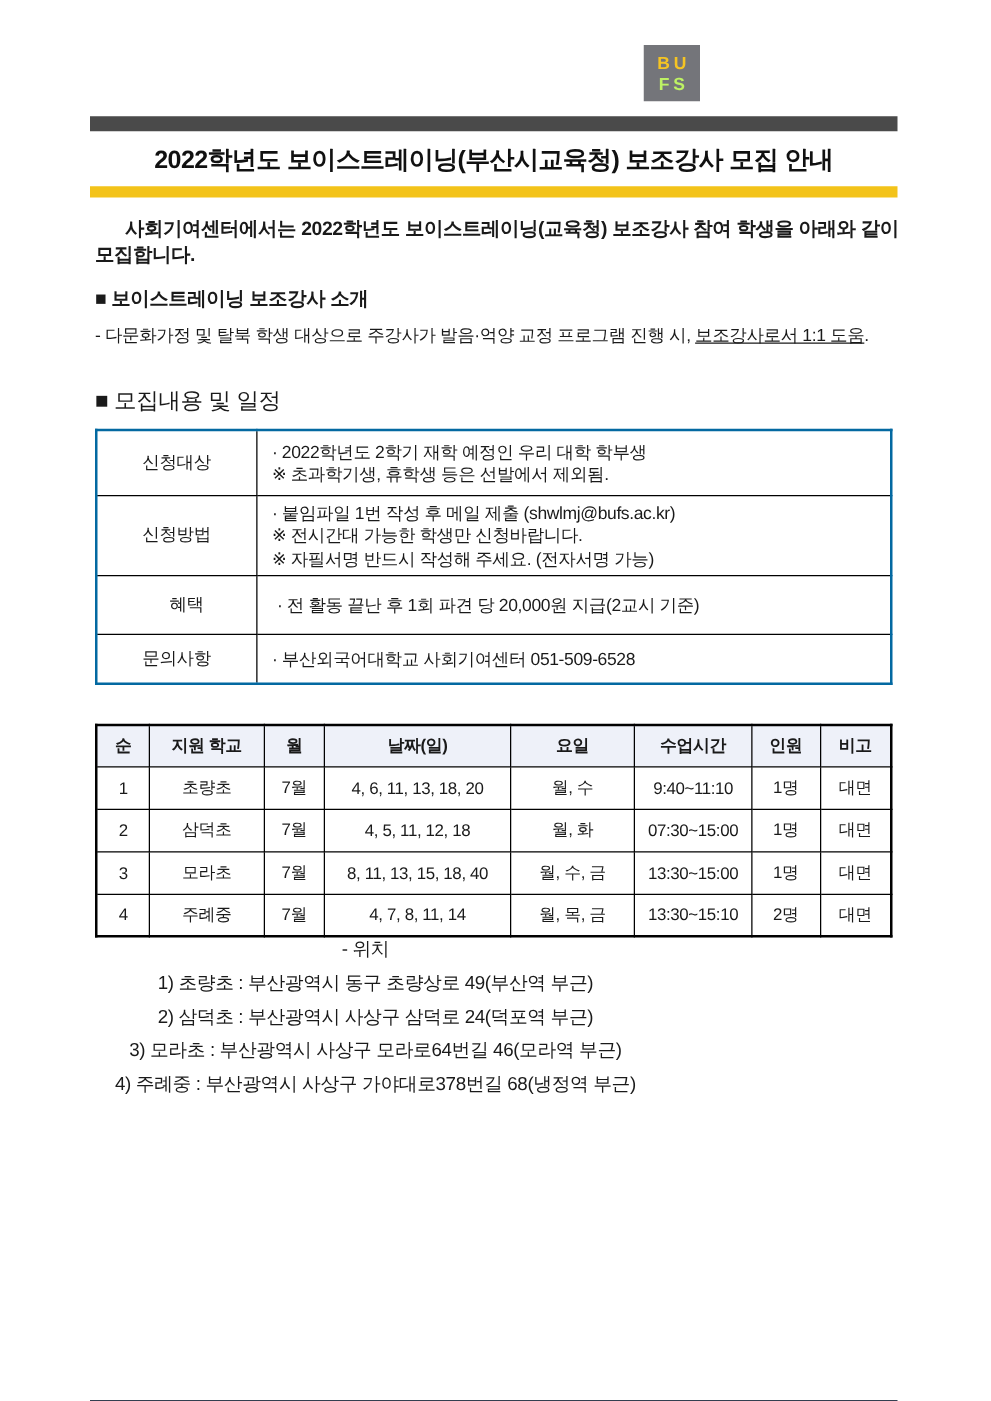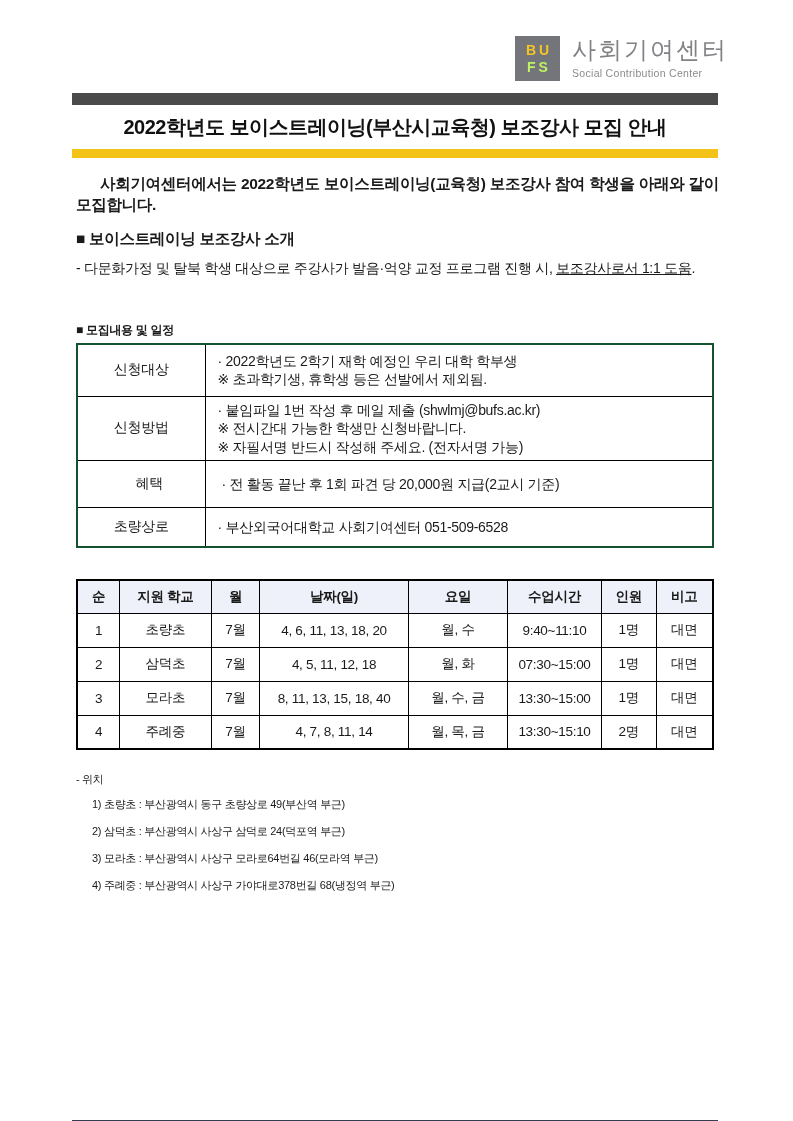--- a/index.html
+++ b/index.html
@@ -21,62 +21,58 @@
   .doc-title  { position:absolute; left:72px; top:98px;  width:646px; text-align:center; font-size:20px; font-weight:bold; color:#111; letter-spacing:-0.5px; }
   .bar-yellow { position:absolute; left:72px; top:133px; width:646px; height:9px;  background:#f3c31a; }
 
   
   .intro { position:absolute; left:76px; top:157px; width:643px; font-size:15.5px; font-weight:bold; line-height:21px; text-align:justify; text-indent:24px; letter-spacing:-0.3px; }
 
   
   .sec1-heading { position:absolute; left:76px; top:213px; font-size:15.5px; font-weight:bold; letter-spacing:-0.3px; }
   .sec1-body    { position:absolute; left:76px; top:244px; width:643px; font-size:14px; letter-spacing:-0.3px; white-space:nowrap; }
   .sec1-body .u { text-decoration:underline; }
-  .sec2-heading { position:absolute; left:76px; top:306px; font-size:12px; font-weight:bold; letter-spacing:-0.3px; }
+  .sec2-heading { position:absolute; left:76px; top:292px; font-size:18px; font-weight:normal; letter-spacing:-0.3px; }
 
   
-  .info-table { position:absolute; left:76px; top:327px; width:638px; border-collapse:collapse; border:2px solid #14532d; font-size:14px; }
+  .info-table { position:absolute; left:76px; top:327px; width:638px; border-collapse:collapse; border:2px solid #0369a1; font-size:14px; }
   .info-table td { border:1.5px solid #000; vertical-align:middle; }
   .info-table .label-cell { width:128px; text-align:center; letter-spacing:-0.3px; }
   .info-table .content-cell { padding:4px 12px; line-height:18.5px; letter-spacing:-0.3px; }
   .info-table tr:nth-child(1) td { height:52px; }
   .info-table tr:nth-child(2) td { height:62px; }
   .info-table tr:nth-child(3) td { height:47px;padding-left:16px; }
   .info-table tr:nth-child(4) td { height:39px; }
 
   
   .sched-table { position:absolute; left:76px; top:563px; width:638px; border-collapse:collapse; border:2px solid #000; font-size:13.5px; table-layout:fixed; }
   .sched-table th, .sched-table td { border:1.5px solid #000; text-align:center; vertical-align:middle; letter-spacing:-0.3px; }
   .sched-table thead th { background:#eef1f9; font-weight:bold; height:33px; }
   .sched-table tbody td { height:34px; font-weight:normal; }
   .col-no{width:42px;} .col-school{width:90px;} .col-month{width:48px;} .col-dates{width:146px;}
   .col-days{width:98px;} .col-time{width:92px;} .col-count{width:54px;} .col-note{width:56px;}
 
   
-  .loc { position:absolute; left:76px; top:756px; font-size:11px; letter-spacing:-0.3px; }
+  .loc { position:absolute; left:76px; top:734px; font-size:15px; letter-spacing:-0.3px;text-align:center; }
   .loc-heading { margin-bottom:8px; }
   .loc ul { list-style:none; margin-left:16px; }
   .loc li { margin-top:8px; line-height:19px; }
 
   
   .bar-footer { position:absolute; left:72px; top:1104px; width:646px; height:13px; background:#333f50; }
 </style>
 </head>
 <body>
 
 <div class="page">
 
   <div class="logo-wrap">
     <div class="logo-badge">
       <span class="logo-bu">BU</span>
       <span class="logo-fs">FS</span>
-    </div>
-    <div class="logo-text">
-      <div class="logo-ko">사회기여센터</div>
-      <div class="logo-en">Social Contribution Center</div>
     </div>
   </div>
 
   <div class="bar-dark"></div>
   <div class="doc-title">2022학년도 보이스트레이닝(부산시교육청) 보조강사 모집 안내</div>
   <div class="bar-yellow"></div>
 
   <p class="intro">사회기여센터에서는 2022학년도 보이스트레이닝(교육청) 보조강사 참여 학생을 아래와 같이 모집합니다.</p>
 
   <div class="sec1-heading">■ 보이스트레이닝 보조강사 소개</div>
@@ -101,21 +97,21 @@
             <div>※ 자필서명 반드시 작성해 주세요. (전자서명 가능)</div>
           </td>
         </tr>
         <tr>
           <td class="label-cell">혜택</td>
           <td class="content-cell">
             <div>· 전 활동 끝난 후 1회 파견 당 20,000원 지급(2교시 기준)</div>
           </td>
         </tr>
         <tr>
-          <td class="label-cell">초량상로</td>
+          <td class="label-cell">문의사항</td>
           <td class="content-cell">
             <div>· 부산외국어대학교 사회기여센터 051-509-6528</div>
           </td>
         </tr>
       </tbody>
   </table>
 
   <table class="sched-table">
     <colgroup>
       <col class="col-no">

